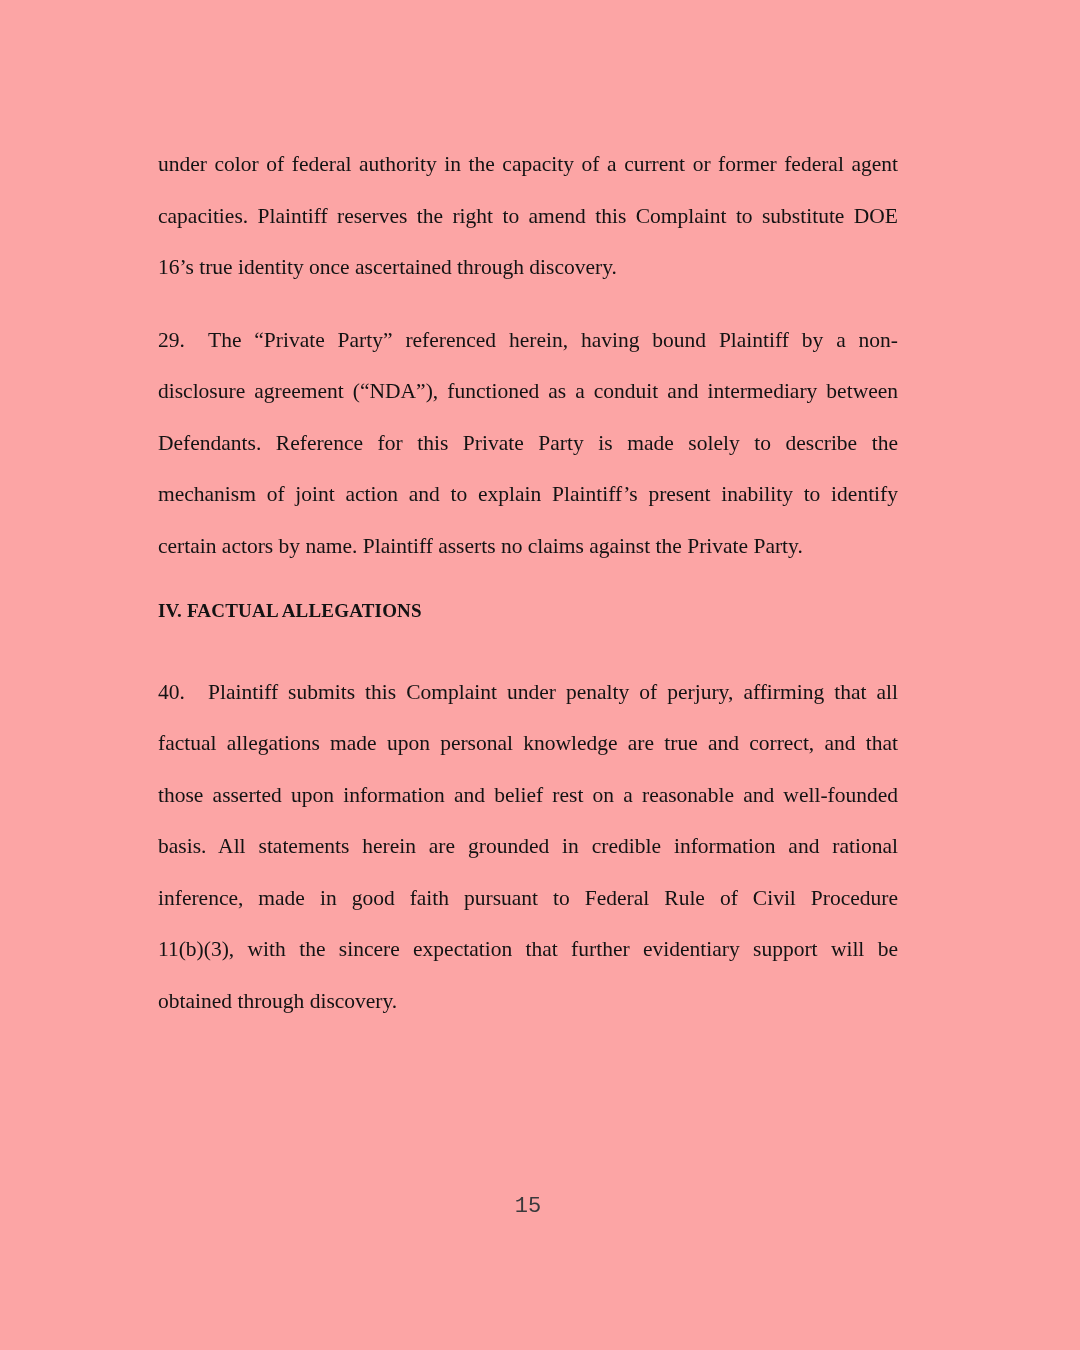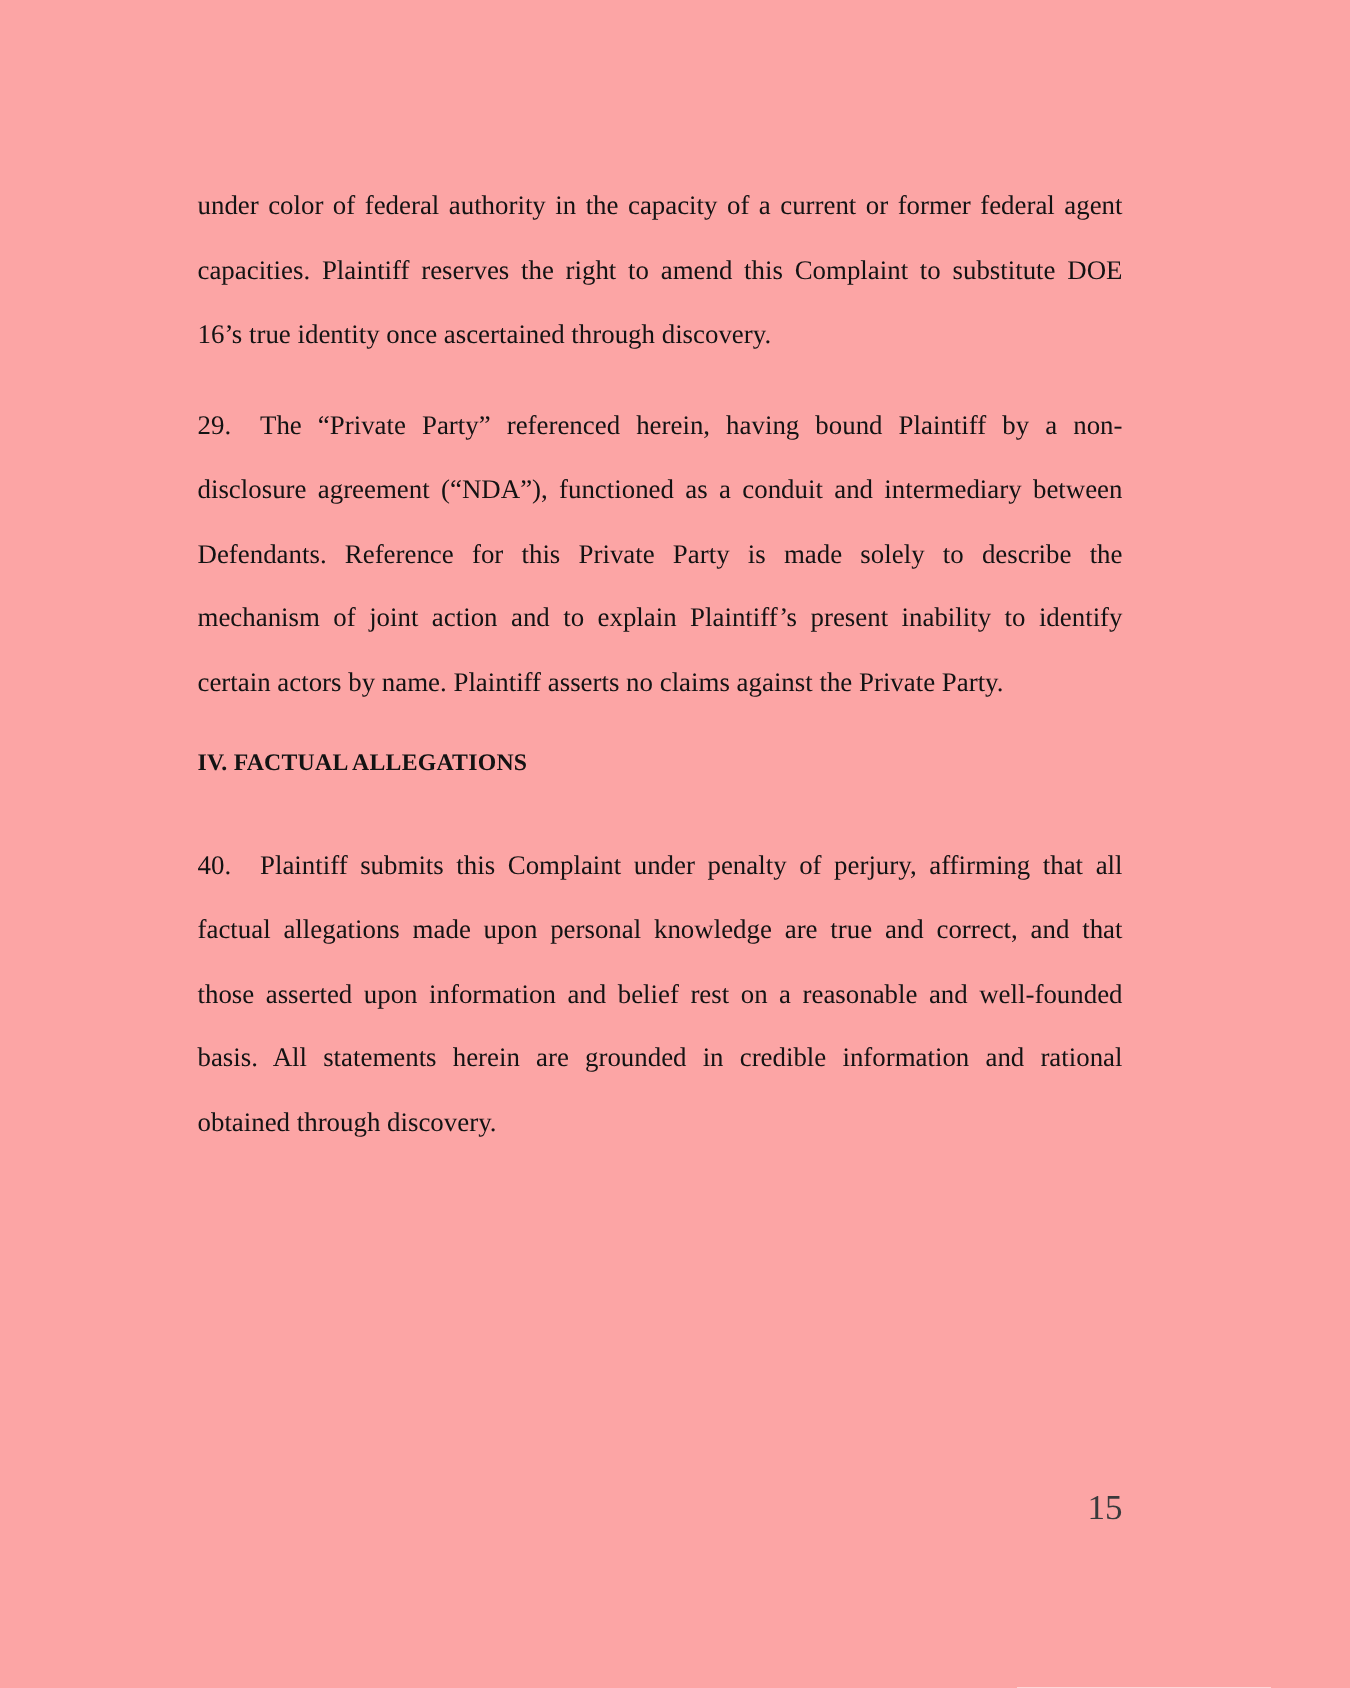--- a/index.html
+++ b/index.html
@@ -39,23 +39,23 @@
   .line.last { text-align-last: left; }
   .para-number {
     display: inline-block;
     width: 50px;
   }
   .page-number {
     position: absolute;
     left: 158px;
     top: 1192px;
     width: 740px;
-    text-align: right;
-    font-family: Liberation Serif, serif;
-    font-size: 28px;
+    text-align: center;
+    font-family: Liberation Mono, monospace;
+    font-size: 22px;
     line-height: 30px;
     color: #3a3a3c;
   }
 </style>
 </head>
 <body>
 
 <div class="page">
   <div class="doc">
       <div class="paragraph">
@@ -69,17 +69,19 @@
         <div class="line">Defendants. Reference for this Private Party is made solely to describe the</div>
         <div class="line">mechanism of joint action and to explain Plaintiff’s present inability to identify</div>
         <div class="line last">certain actors by name. Plaintiff asserts no claims against the Private Party.</div>
       </div>
       <div class="heading">IV. FACTUAL ALLEGATIONS</div>
       <div class="paragraph">
         <div class="line"><span class="para-number">40.</span>Plaintiff submits this Complaint under penalty of perjury, affirming that all</div>
         <div class="line">factual allegations made upon personal knowledge are true and correct, and that</div>
         <div class="line">those asserted upon information and belief rest on a reasonable and well-founded</div>
         <div class="line">basis. All statements herein are grounded in credible information and rational</div>
+        <div class="line">inference, made in good faith pursuant to Federal Rule of Civil Procedure</div>
+        <div class="line">11(b)(3), with the sincere expectation that further evidentiary support will be</div>
         <div class="line last">obtained through discovery.</div>
       </div>
     </div>
   <div class="page-number">15</div>
 </div>
 
 </body></html>

